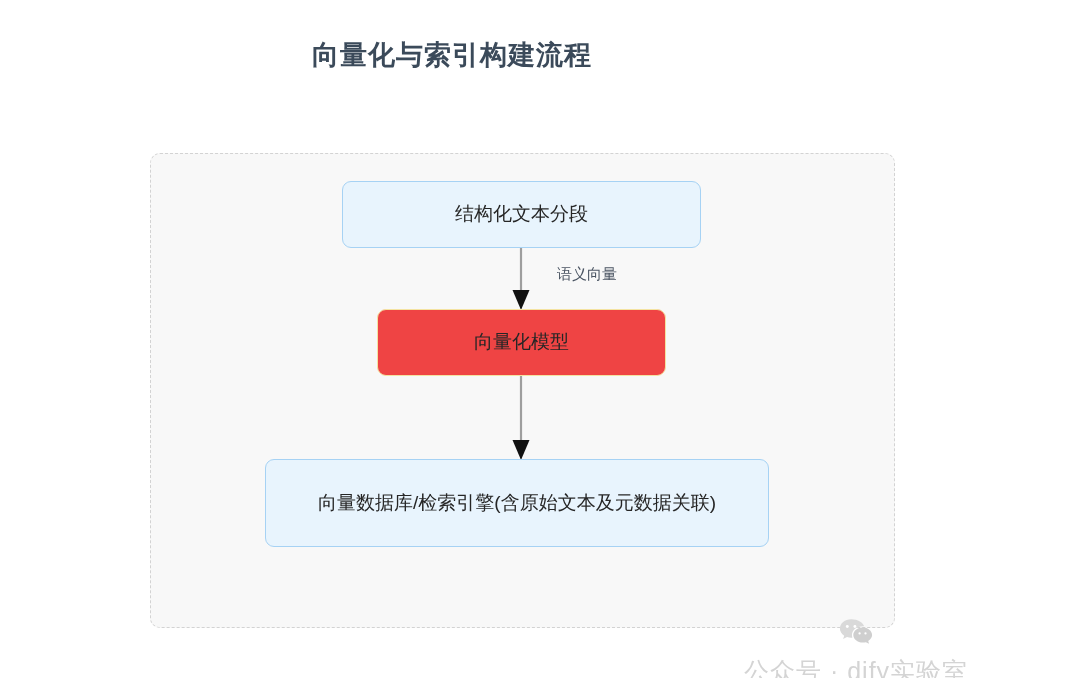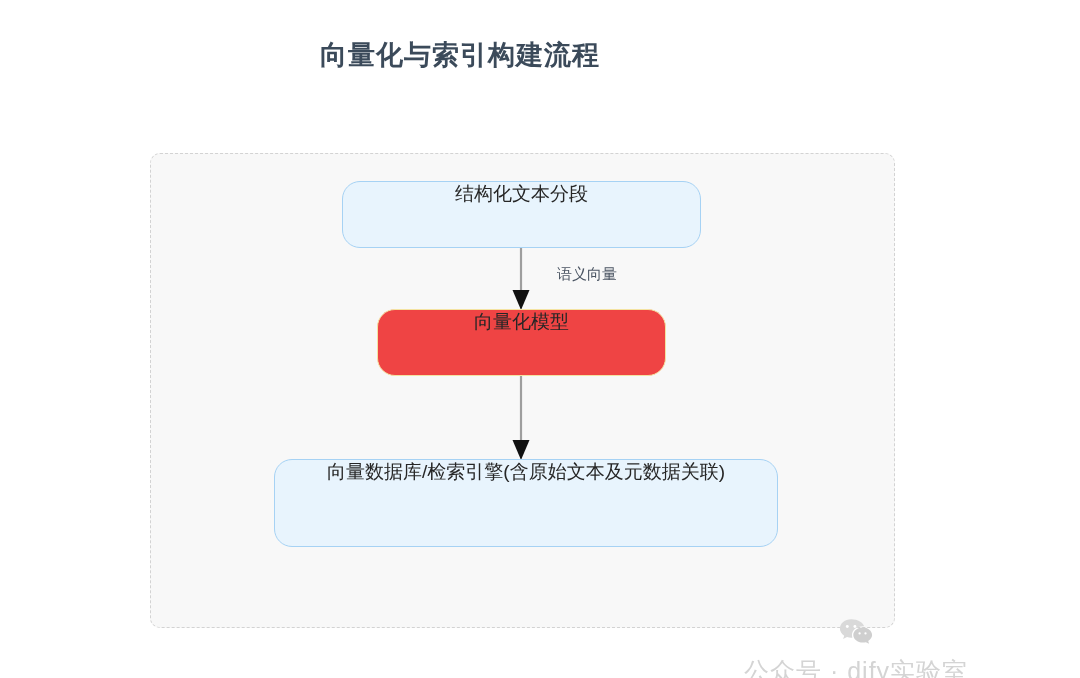--- a/index.html
+++ b/index.html
@@ -21,44 +21,43 @@
     position: absolute;
     left: 0;
     top: 38px;
     width: 904px;
     text-align: center;
     font-size: 27px;
     font-weight: bold;
     color: #3b4a5a;
     letter-spacing: 1px;
     line-height: 34px;
-    padding-left: 8px;
   }
 
   
   #flow-container {
     position: absolute;
     left: 150px;
     top: 153px;
     width: 745px;
     height: 475px;
     box-sizing: border-box;
     background: #f8f8f8;
     border: 1.6px dashed #d3d3d3;
     border-radius: 10px;
   }
 
   
   .node {
     position: absolute;
     box-sizing: border-box;
     display: flex;
-    align-items: flex-start;
+    align-items: center;
     justify-content: center;
-    border-radius: 18px;
+    border-radius: 9px;
     font-size: 19px;
     color: #262626;
     line-height: 1.3;
     text-align: center;
     white-space: nowrap;
   }
   .node.blue {
     background: #e8f4fd;
     border: 1.7px solid #a6d2f4;
   }
@@ -73,21 +72,21 @@
     width: 359px;
     height: 67px;
   }
   #node-embedding {
     left: 226px;   
     top: 155px;    
     width: 289px;
     height: 67px;
   }
   #node-vectordb {
-    left: 123px;   
+    left: 114px;   
     top: 305px;    
     width: 504px;
     height: 88px;
   }
 
   
   .edge {
     position: absolute;
     left: 0;
     top: 0;

